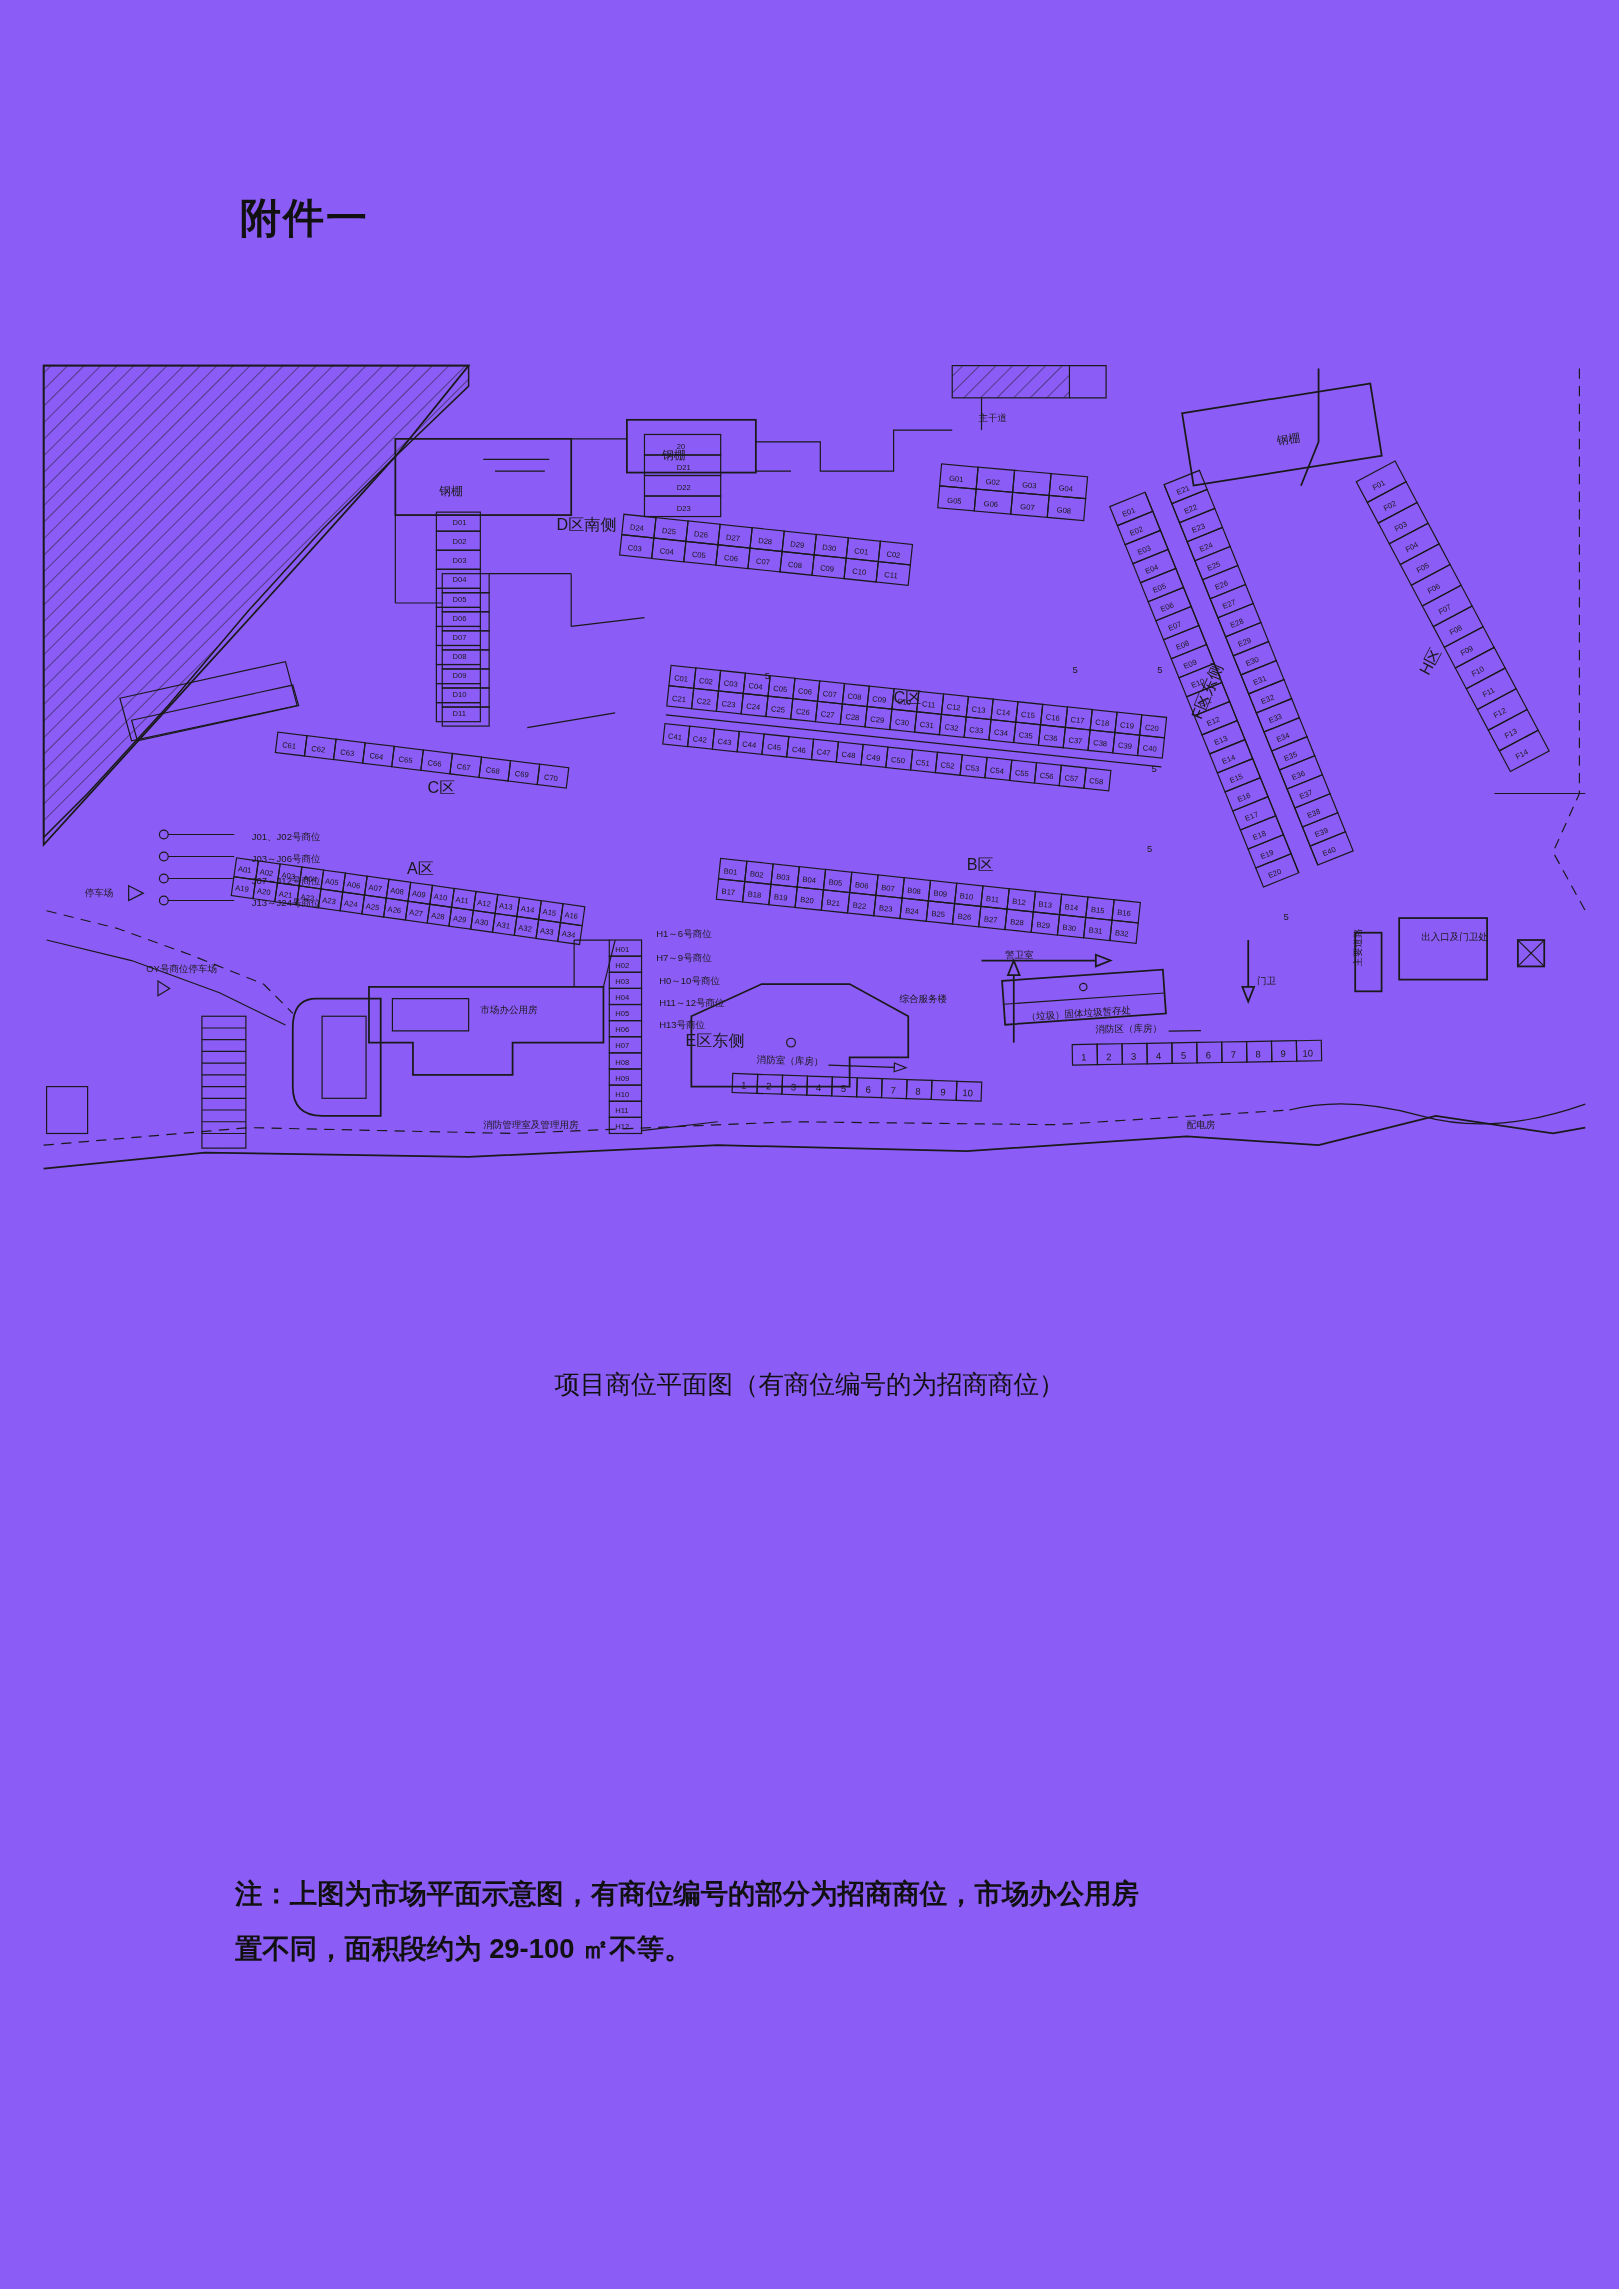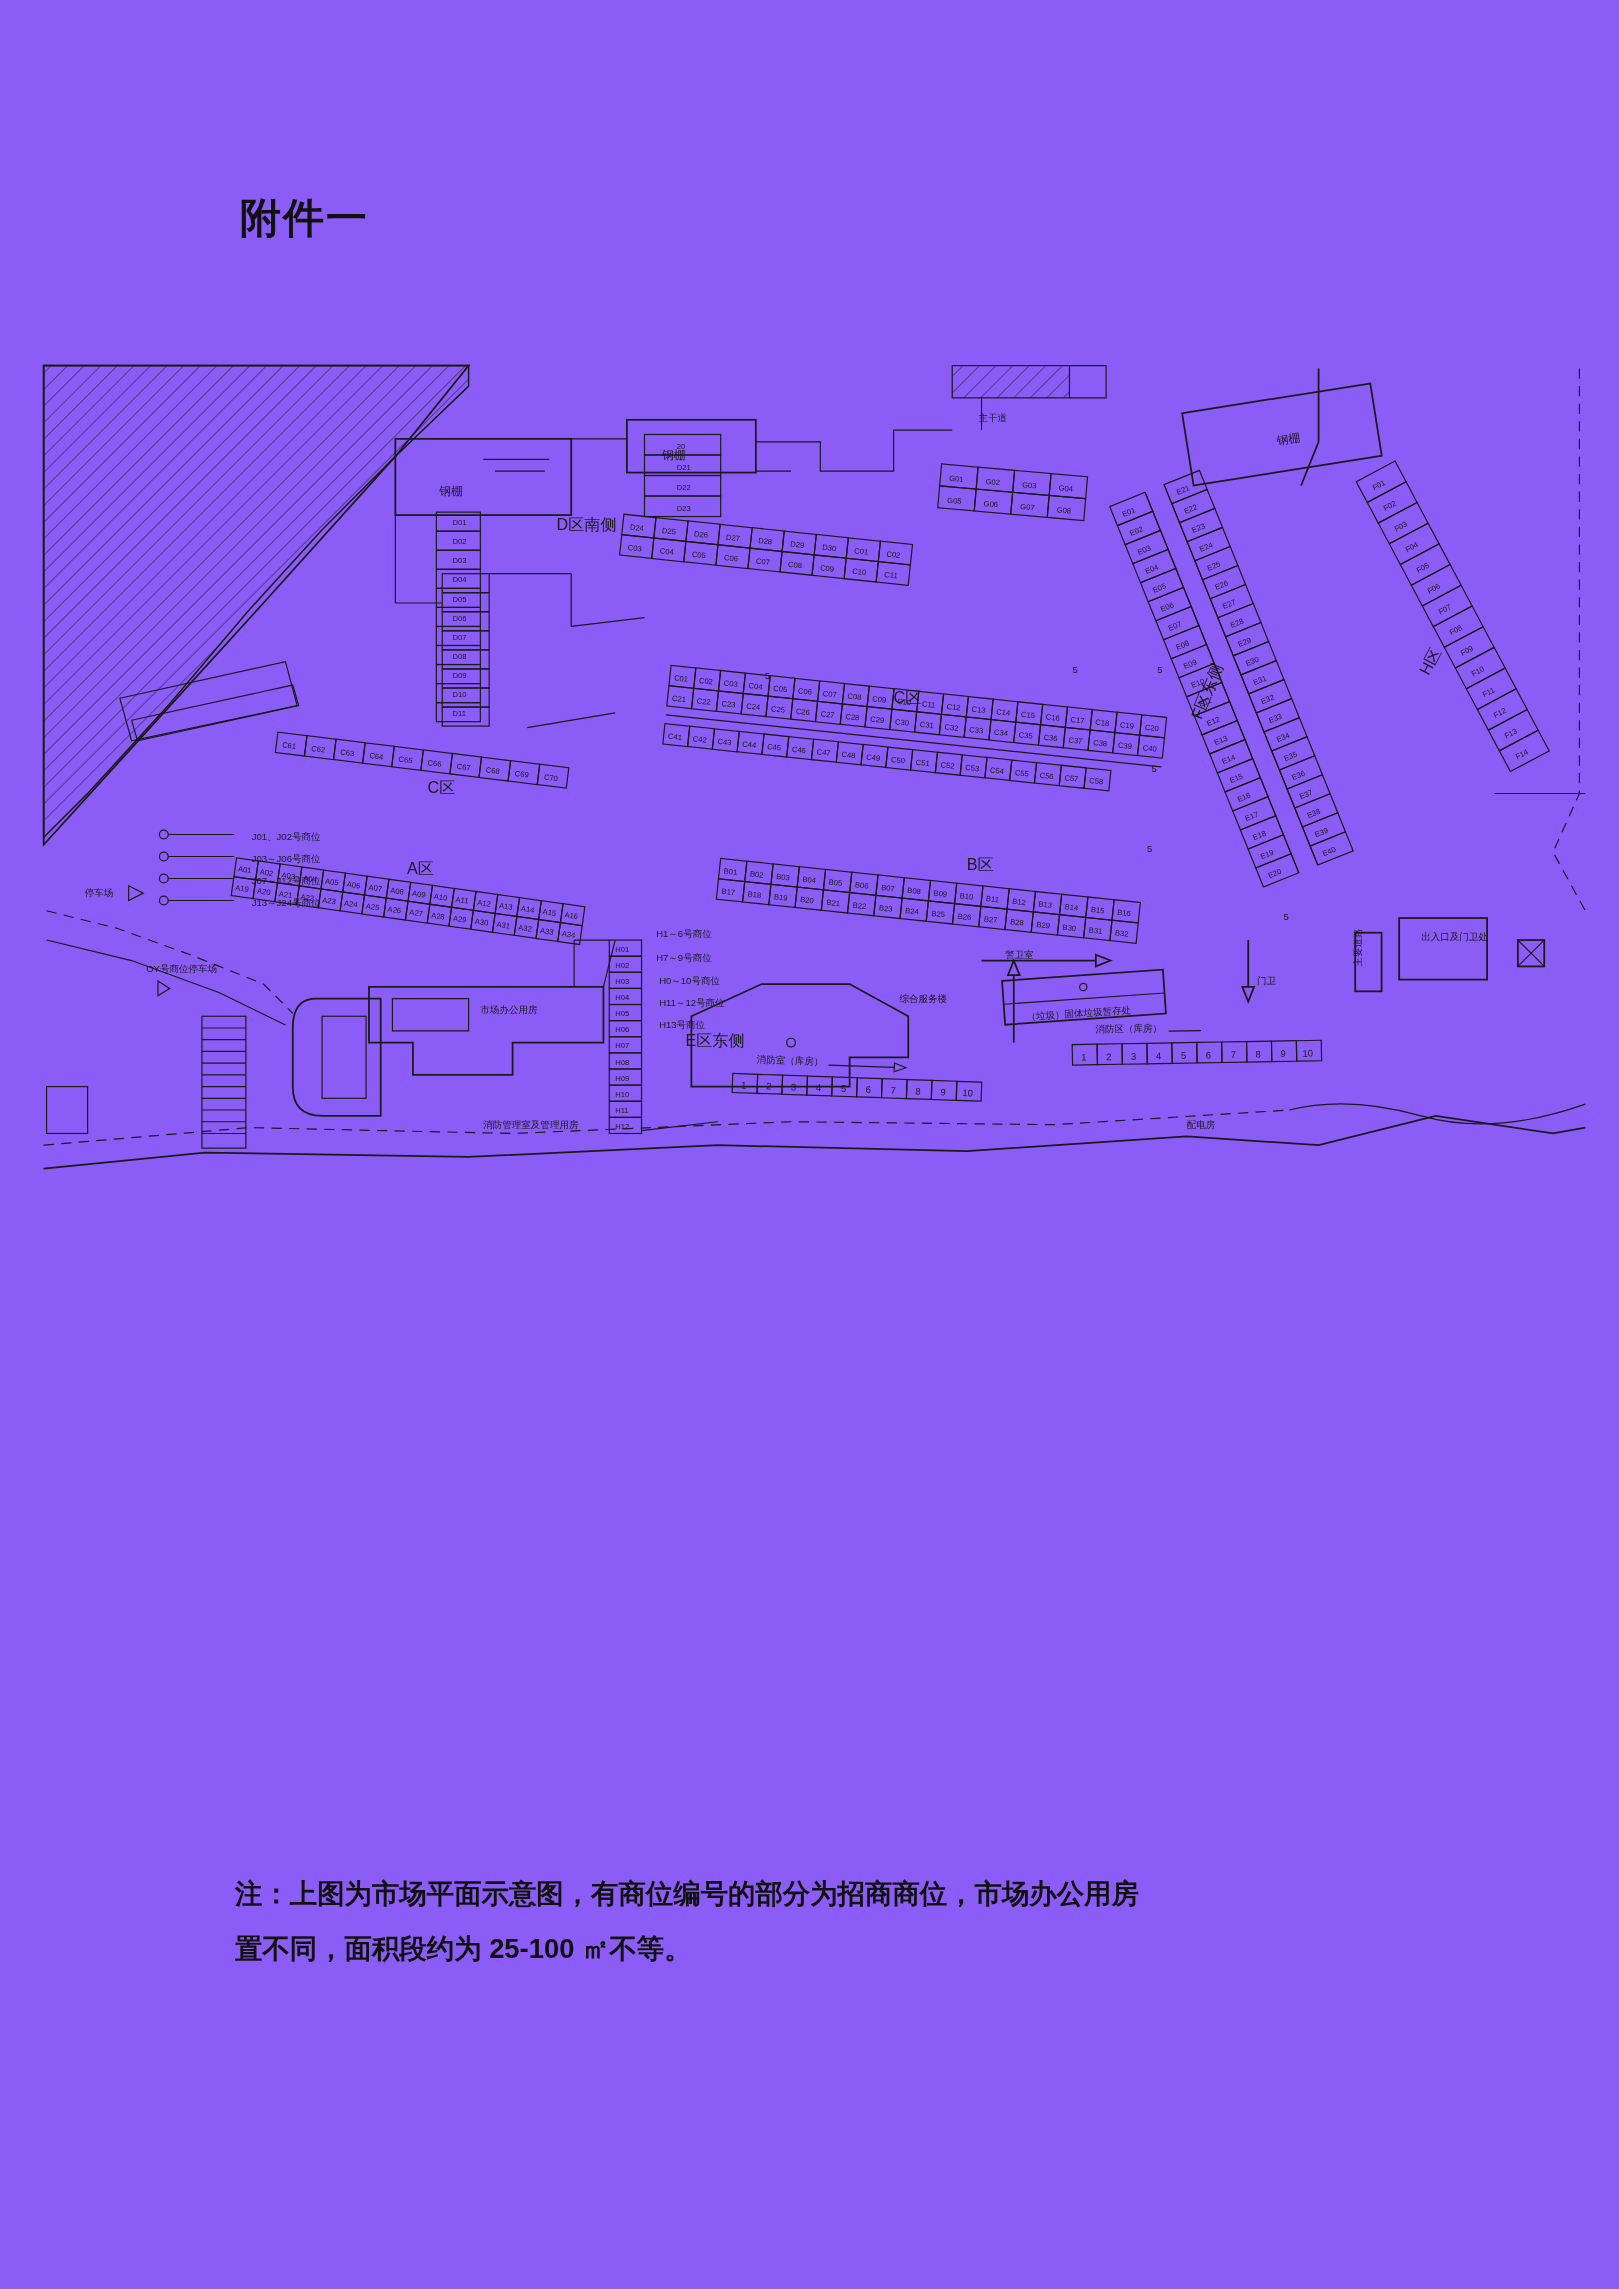--- a/index.html
+++ b/index.html
@@ -871,20 +871,21 @@
         <path class="ln thin" d="M340,255 L400,245"></path>
         <path class="ln thin" d="M370,186 L420,180"></path>
         <path class="ln thin" d="M392,432 L400,400"></path>
         <path class="ln thin" d="M372,400 L396,400"></path>
         <path class="ln thin" d="M372,400 L372,432"></path>
         <path class="ln thin" d="M418,530 L470,524"></path>
       </g>
     </svg>
   </div>
 
+  <div class="plan-caption">项目商位平面图（有商位编号的为招商商位）</div>
 
   <div class="note">
     <span>注：上图为市场平面示意图，有商位编号的部分为招商商位，市场办公用房</span><br>
-    <span>置不同，面积段约为 25-100 </span><span>㎡</span><span>不等。</span>
+    <span>置不同，面积段约为 29-100 </span><span>㎡</span><span>不等。</span>
   </div>
 
 </div>
 
 
 </body></html>

